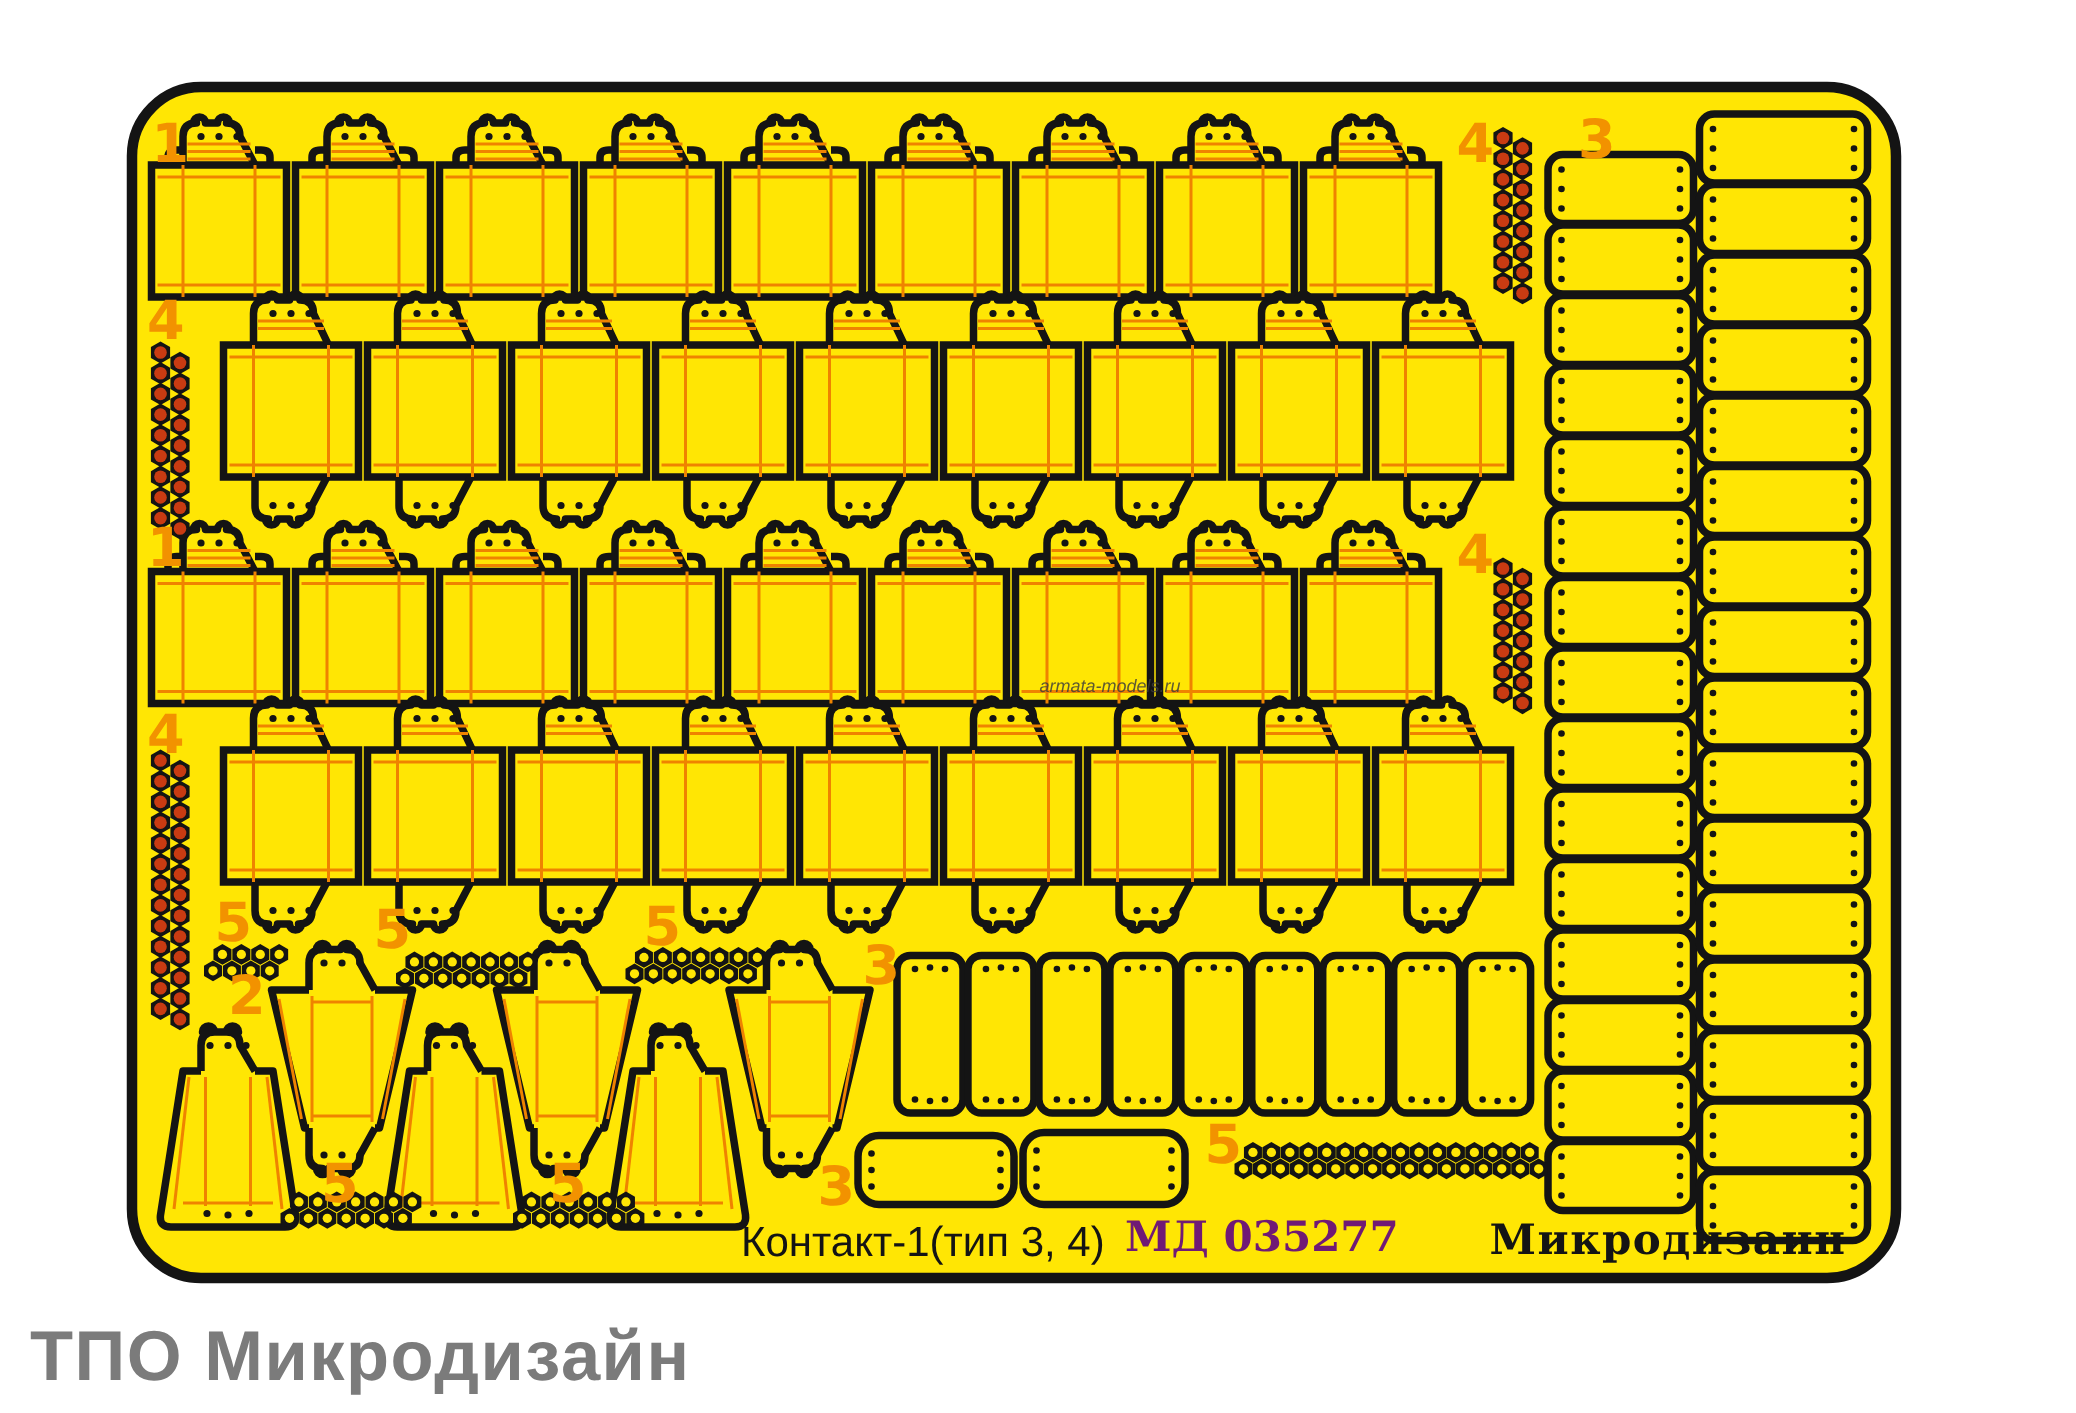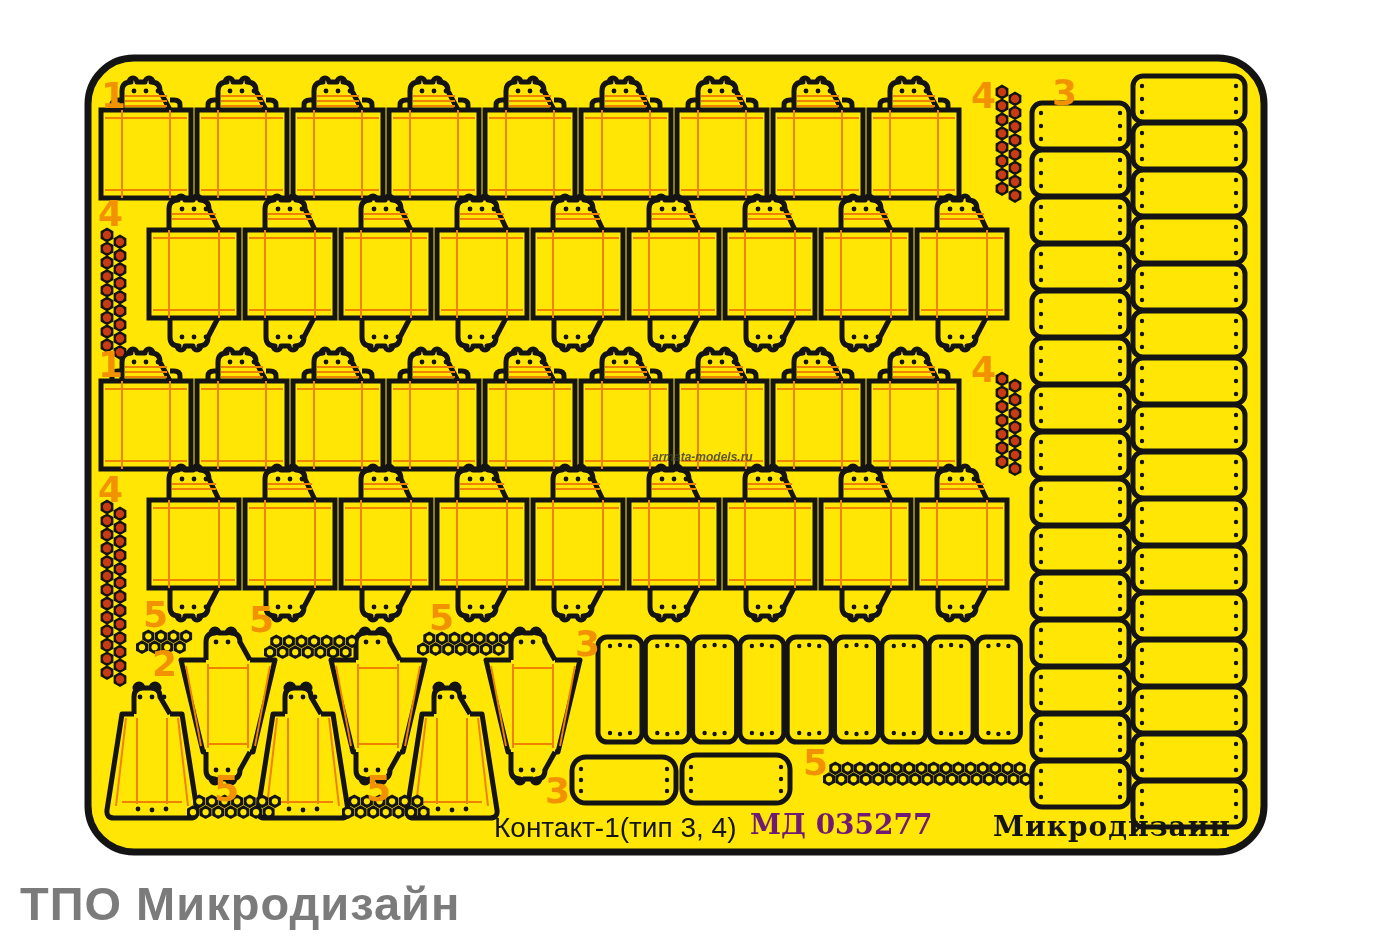--- a/index.html
+++ b/index.html
@@ -7,22 +7,22 @@
          font-family:"Liberation Sans",sans-serif;}
   #fret-svg{position:absolute;left:0;top:0;}
   .sheet-title{position:absolute;left:494px;top:812px;font-size:28px;color:#141414;
                font-family:"Liberation Sans",sans-serif;white-space:nowrap;}
   .sheet-code{position:absolute;left:750px;top:808px;font-size:28px;color:#701a75;
               font-family:"DejaVu Serif",serif;font-weight:bold;white-space:nowrap;}
   .sheet-brand{position:absolute;left:993px;top:810px;font-size:28px;color:#141414;
                font-family:"DejaVu Serif",serif;font-weight:bold;letter-spacing:1px;white-space:nowrap;}
   .producer{position:absolute;left:20px;top:876px;font-size:47px;font-weight:bold;
             color:#7b7b7b;letter-spacing:1px;white-space:nowrap;text-align:center;}
-  .watermark{position:absolute;left:652px;top:450px;font-size:12px;font-weight:bold;
-             font-style:italic;color:rgba(60,60,60,0.82);white-space:nowrap;}
+  .watermark{position:absolute;left:652px;top:450px;font-size:12px;font-weight:normal;
+             font-style:italic;color:rgba(60,60,60,0.82);white-space:nowrap;padding-left:41px;}
 </style>
 </head>
 <body>
 
 <div class="stage" style="background: rgb(255, 255, 255);">
   <svg id="fret-svg" width="1384" height="942">
       <g>
         <rect x="88" y="58" width="1176" height="794" rx="46" fill="#FFE604" stroke="#141414" stroke-width="7"></rect>
       </g>
       <g>

